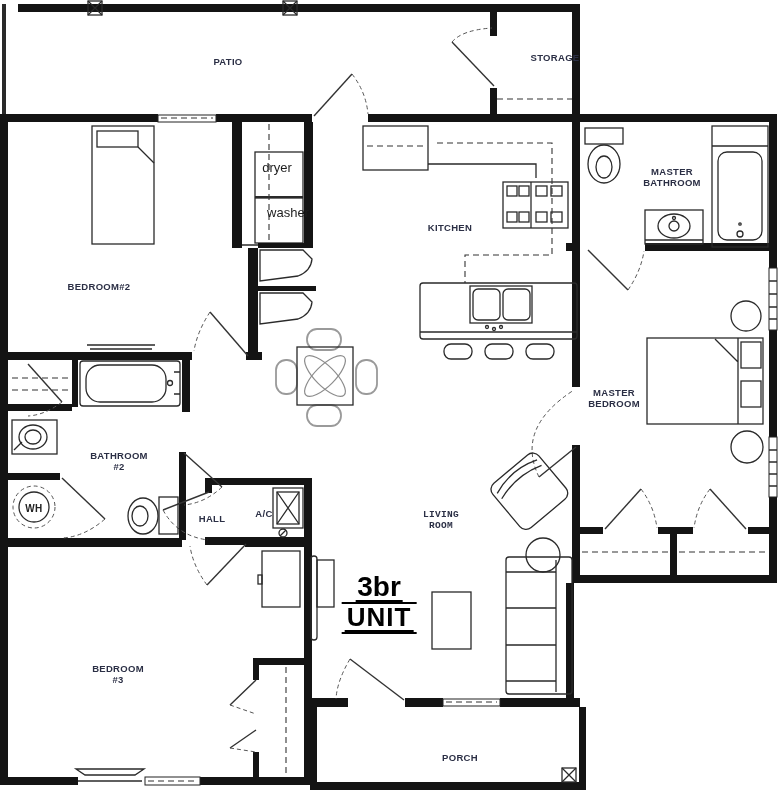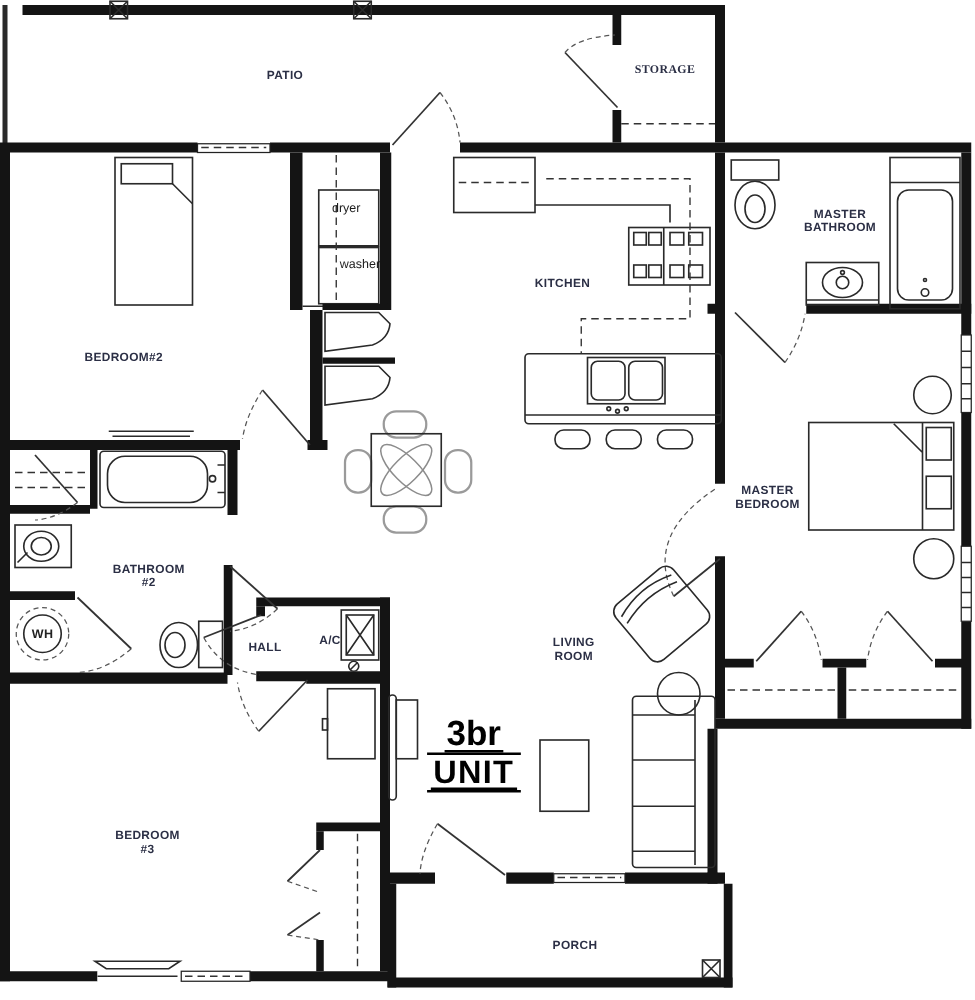--- a/index.html
+++ b/index.html
@@ -13,21 +13,21 @@
   .gray{stroke:#9a9a9a;fill:none;stroke-width:1.8;}
   .grayln{stroke:#8c8c8c;fill:none;stroke-width:1.2;}
   .door{stroke:#333;fill:none;stroke-width:1.4;}
   .arc{stroke:#555;fill:none;stroke-width:1;stroke-dasharray:4 3;}
   .dash{stroke:#333;fill:none;stroke-width:1.1;stroke-dasharray:6 4;}
   .winfill{fill:#fff;stroke:#222;stroke-width:1;}
   .lbl{position:absolute;transform:translate(-50%,-50%);text-align:center;
        font-size:9.5px;font-weight:700;letter-spacing:.3px;
        color:var(--label-color,#2b2f45);line-height:11px;white-space:nowrap;}
   .lbl span{display:block;}
-  .small{font-size:10px;font-weight:400;color:#1d1d1d;letter-spacing:0;}
+  .small{font-size:13px;font-weight:400;color:#1d1d1d;letter-spacing:0;}
   .whlbl{font-size:10px;font-weight:700;color:#222;}
   #unit-title{position:absolute;transform:translate(-50%,-50%);text-align:center;
        color:var(--title-color,#000);font-weight:800;line-height:26px;}
   #unit-title span{display:inline-block;border-bottom:2.5px solid #000;padding:0 3px;}
   #unit-title .t1{font-size:28px;display:block;}
   #unit-title .t2{font-size:26px;letter-spacing:1px;display:block;}
   #unit-title .t1 i,#unit-title .t2 i{font-style:normal;display:inline-block;
        border-bottom:2.5px solid #000;padding:0 2px;}
 </style>
 </head>
@@ -356,41 +356,41 @@
       <circle class="fx" cx="747" cy="447" r="16"></circle>
       <path class="dash" d="M582,552 H668 M679,552 H766"></path>
     </g>
 
     <g>
       <path class="dash" d="M286,667 V775"></path>
     </g>
   </svg>
 
   <div class="lbl" style="left:228px;top:61px;">PATIO</div>
-  <div class="lbl" style="left:532px;top:57px;font-family:Liberation Serif, serif;">STORAGE</div>
+  <div class="lbl" style="left:555px;top:57px;">STORAGE</div>
   <div class="lbl small" style="left:277px;top:167px;">dryer</div>
   <div class="lbl small" style="left:288px;top:212px;">washer</div>
   <div class="lbl" style="left:99px;top:286px;">BEDROOM#2</div>
   <div class="lbl" style="left:450px;top:227px;">KITCHEN</div>
   <div class="lbl" style="left:672px;top:177px;">
     <span>MASTER</span>
     <span>BATHROOM</span>
   </div>
   <div class="lbl" style="left:614px;top:398px;">
     <span>MASTER</span>
     <span>BEDROOM</span>
   </div>
   <div class="lbl" style="left:119px;top:461px;">
     <span>BATHROOM</span>
     <span>#2</span>
   </div>
   <div class="lbl whlbl" style="left:34px;top:508px;">WH</div>
   <div class="lbl" style="left:212px;top:518px;">HALL</div>
   <div class="lbl" style="left:264px;top:513px;">A/C</div>
-  <div class="lbl" style="left:459px;top:520px;">
+  <div class="lbl" style="left:441px;top:520px;font-family:Liberation Mono, monospace;">
     <span>LIVING</span>
     <span>ROOM</span>
   </div>
   <div id="unit-title" style="left:379px;top:604px;">
     <span class="t1"><i>3br</i></span>
     <span class="t2"><i>UNIT</i></span>
   </div>
   <div class="lbl" style="left:118px;top:674px;">
     <span>BEDROOM</span>
     <span>#3</span>

